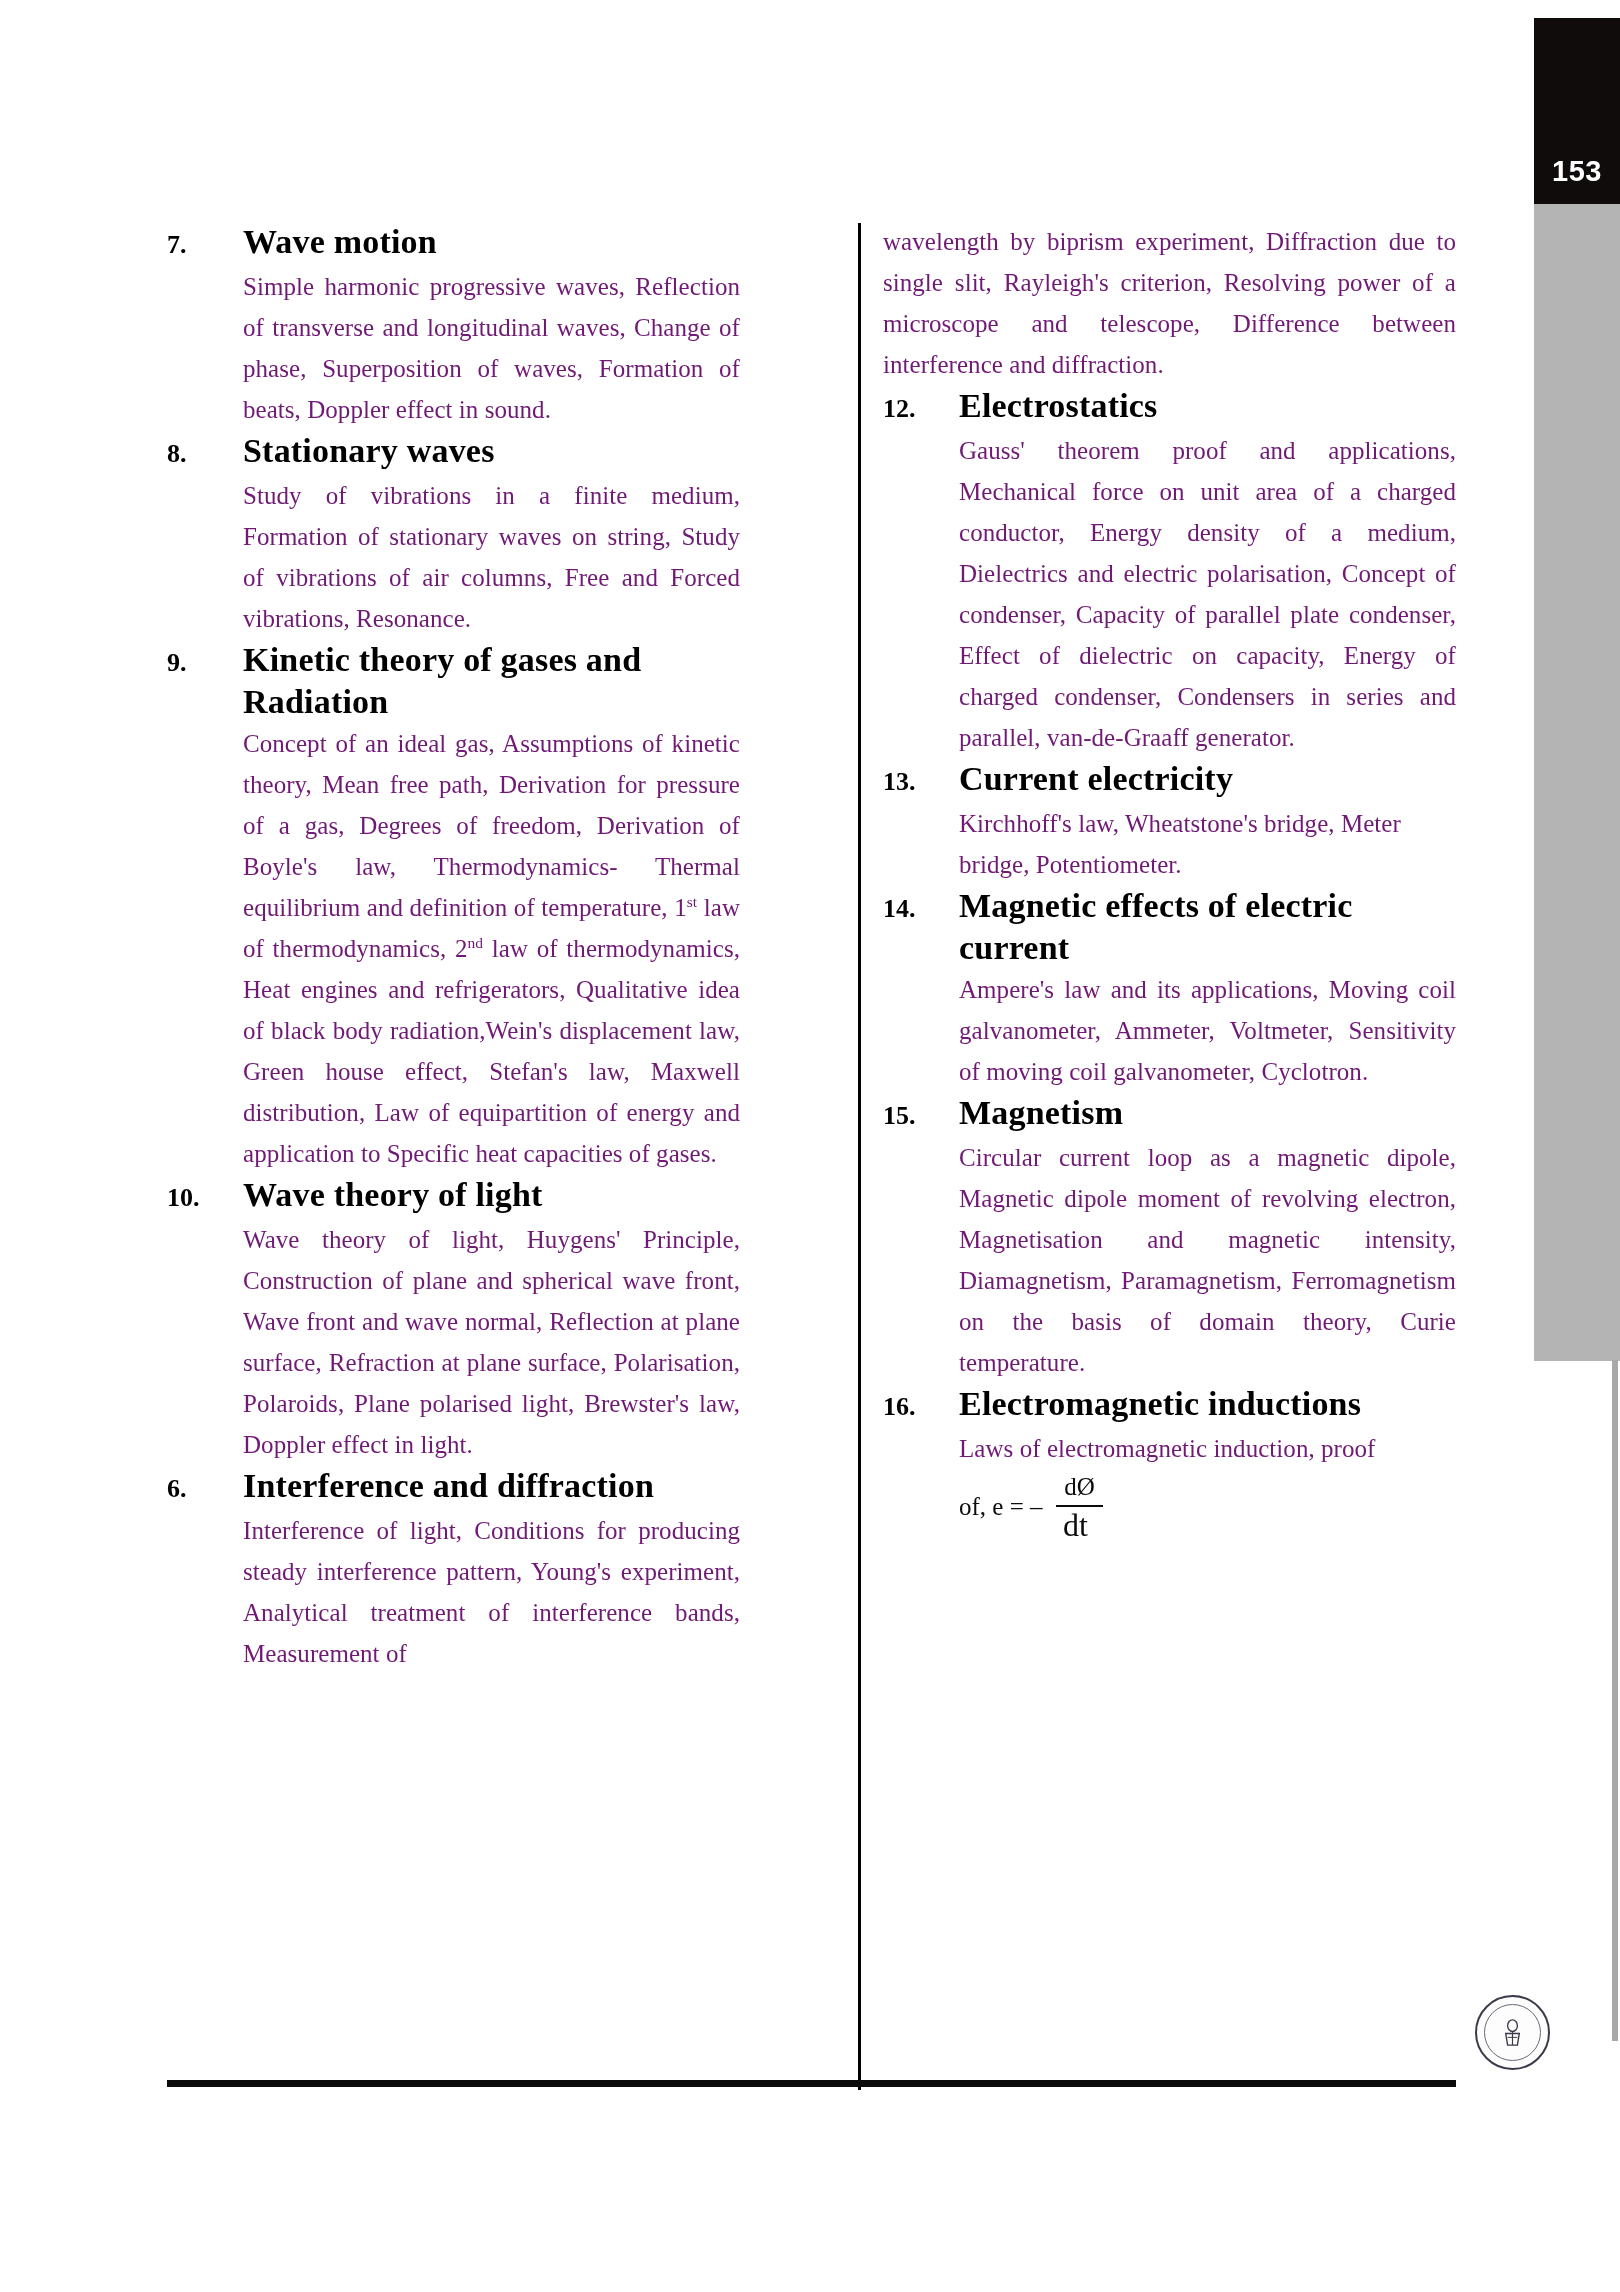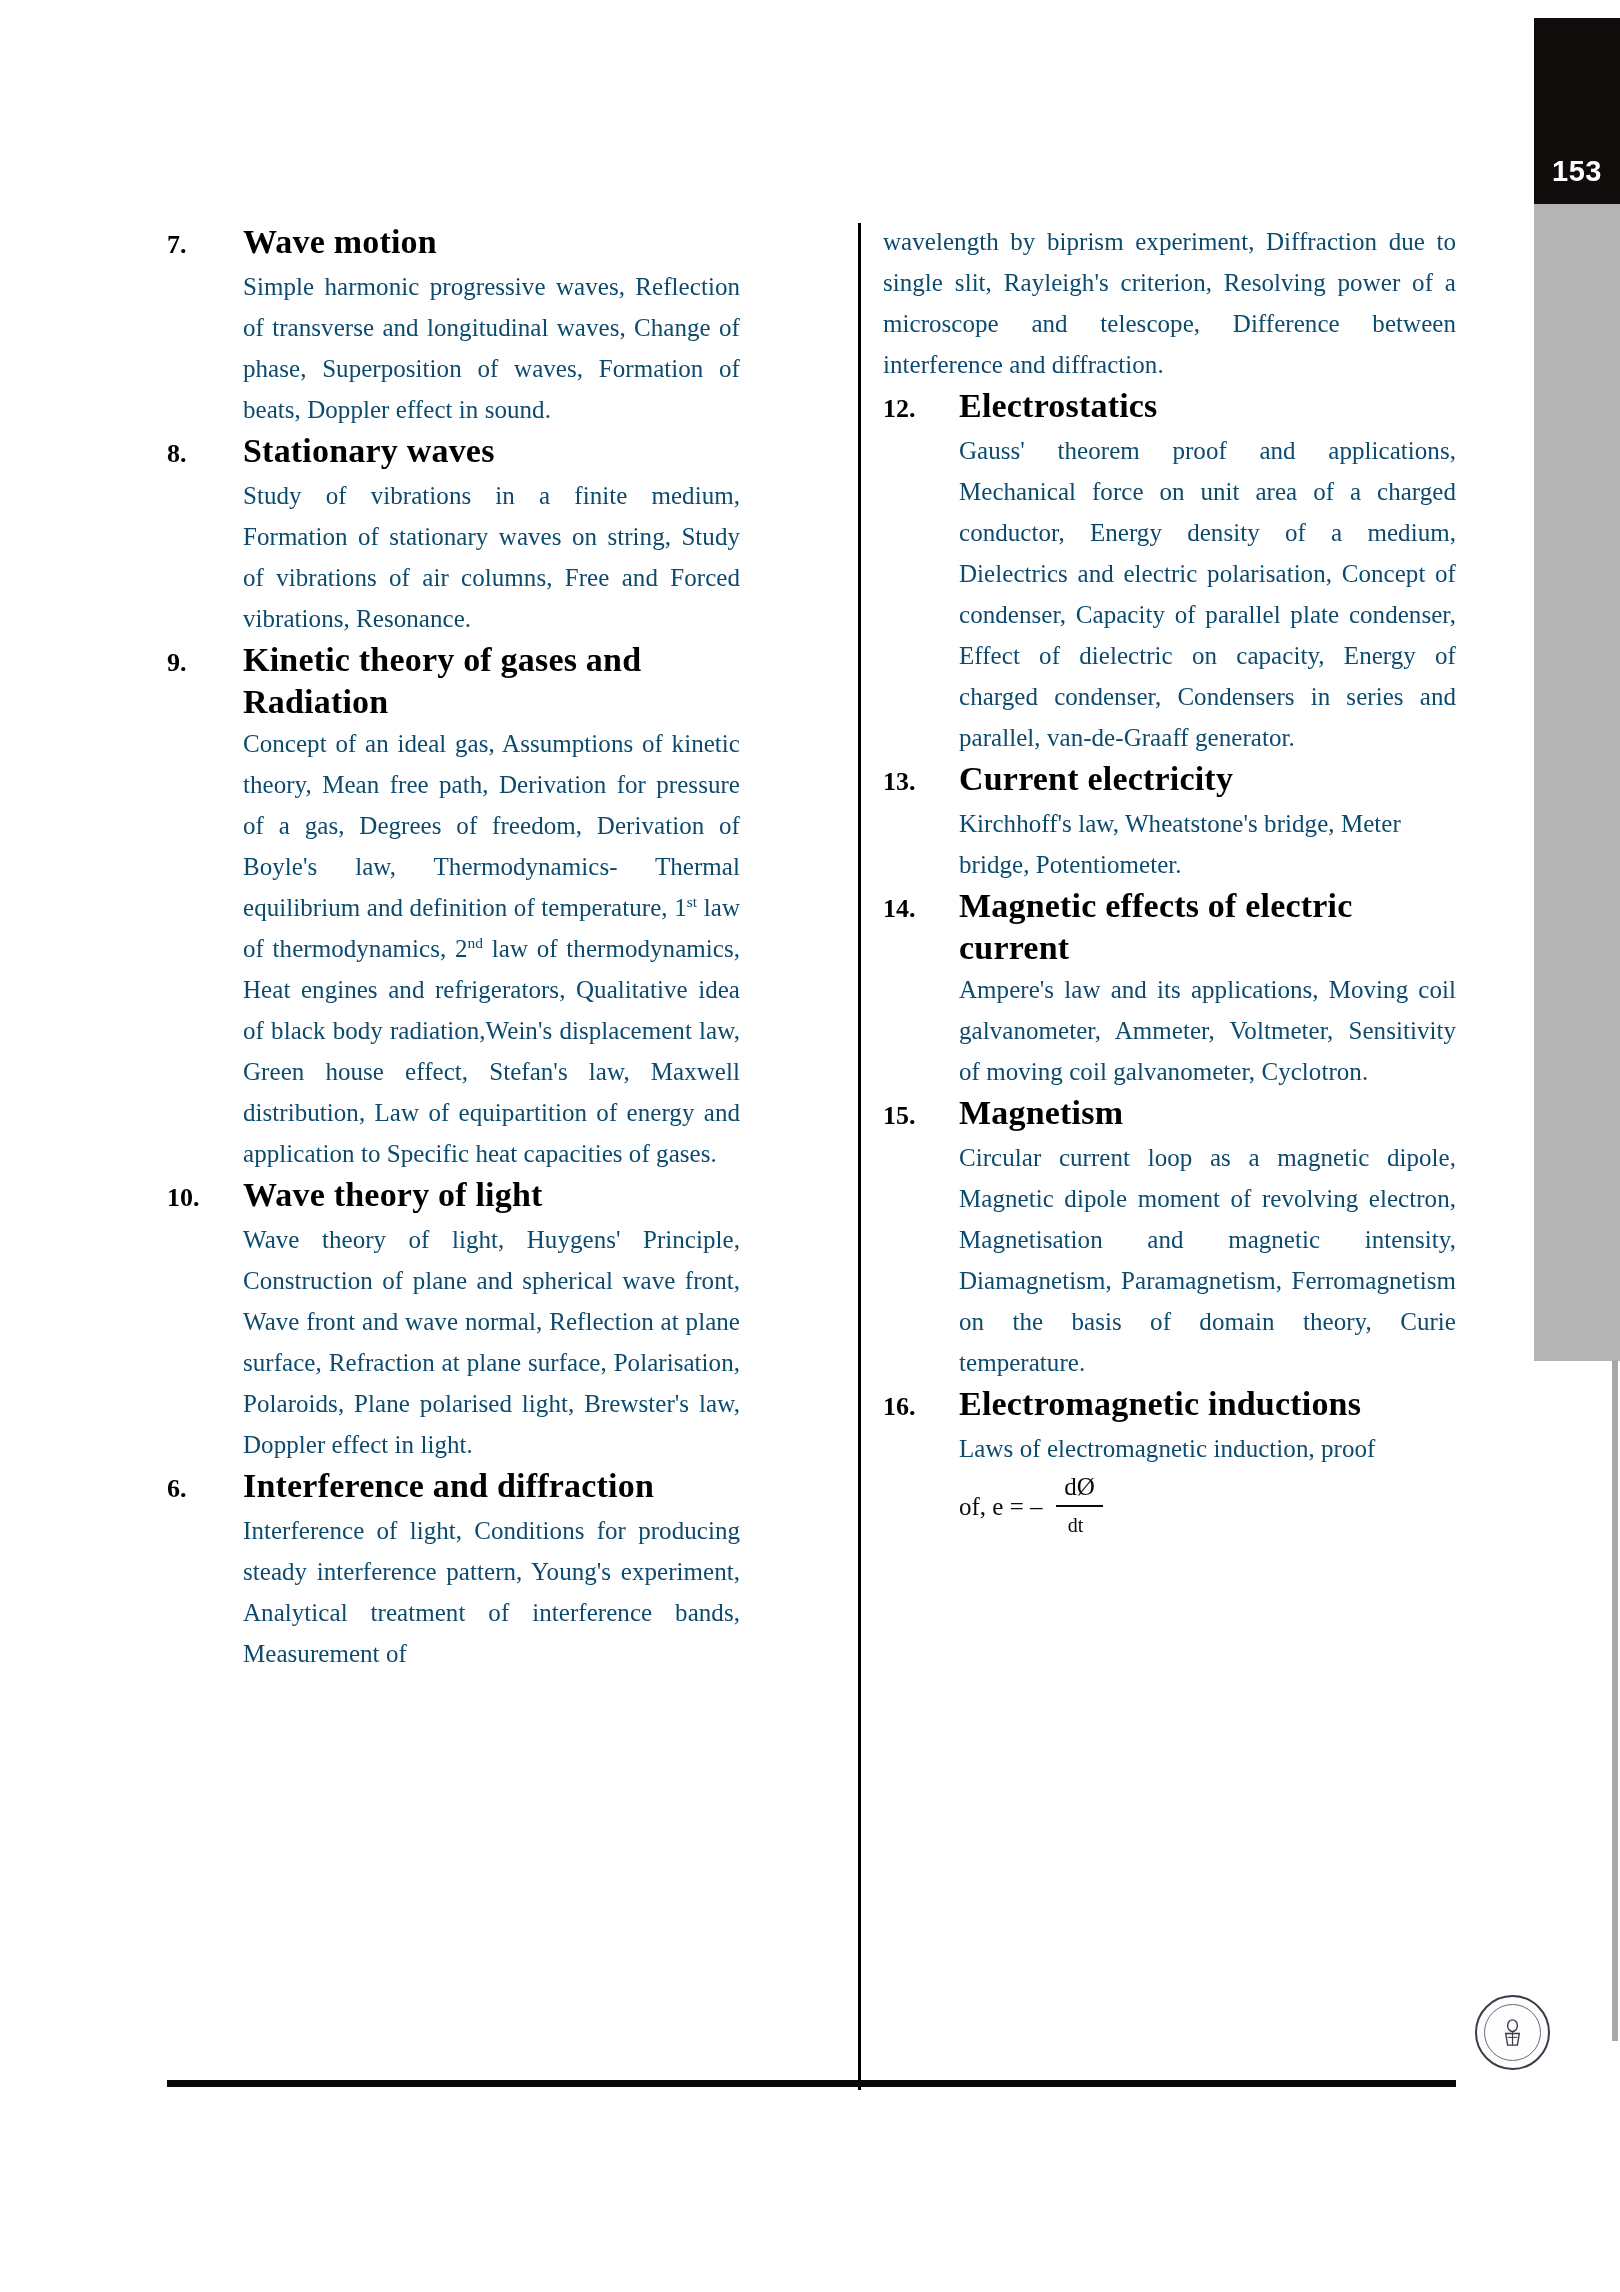--- a/index.html
+++ b/index.html
@@ -112,21 +112,21 @@
     font-size: 34px;
     line-height: 42px;
     color: #000;
     letter-spacing: 0.2px;
   }
 
   .entry-body {
     margin-left: 76px;
     font-size: 25px;
     line-height: 41px;
-    color: #0c4a6e;
+    color: #701a75;
     text-align: justify;
     text-justify: inter-word;
     letter-spacing: 0.05px;
   }
   .entry-body.last-noj { text-align: left; }
 
   sup {
     font-size: 0.62em;
     vertical-align: super;
     line-height: 0;
@@ -152,21 +152,21 @@
     display: block;
     padding: 0 7.8px 1px 7.8px;
     border-bottom: 2px solid #0b0b0b;
     font-size: 25px;
     line-height: 35px;
     margin-left: 8px;
   }
   .frac-den {
     display: block;
     padding: 1px 7.8px 0 7.8px;
-    font-size: 20px;
+    font-size: 32px;
     line-height: 35px;
   }
 
   
   .seal {
     position: absolute;
     left: 1475px;
     top: 1995px;
     width: 71px;
     height: 71px;

